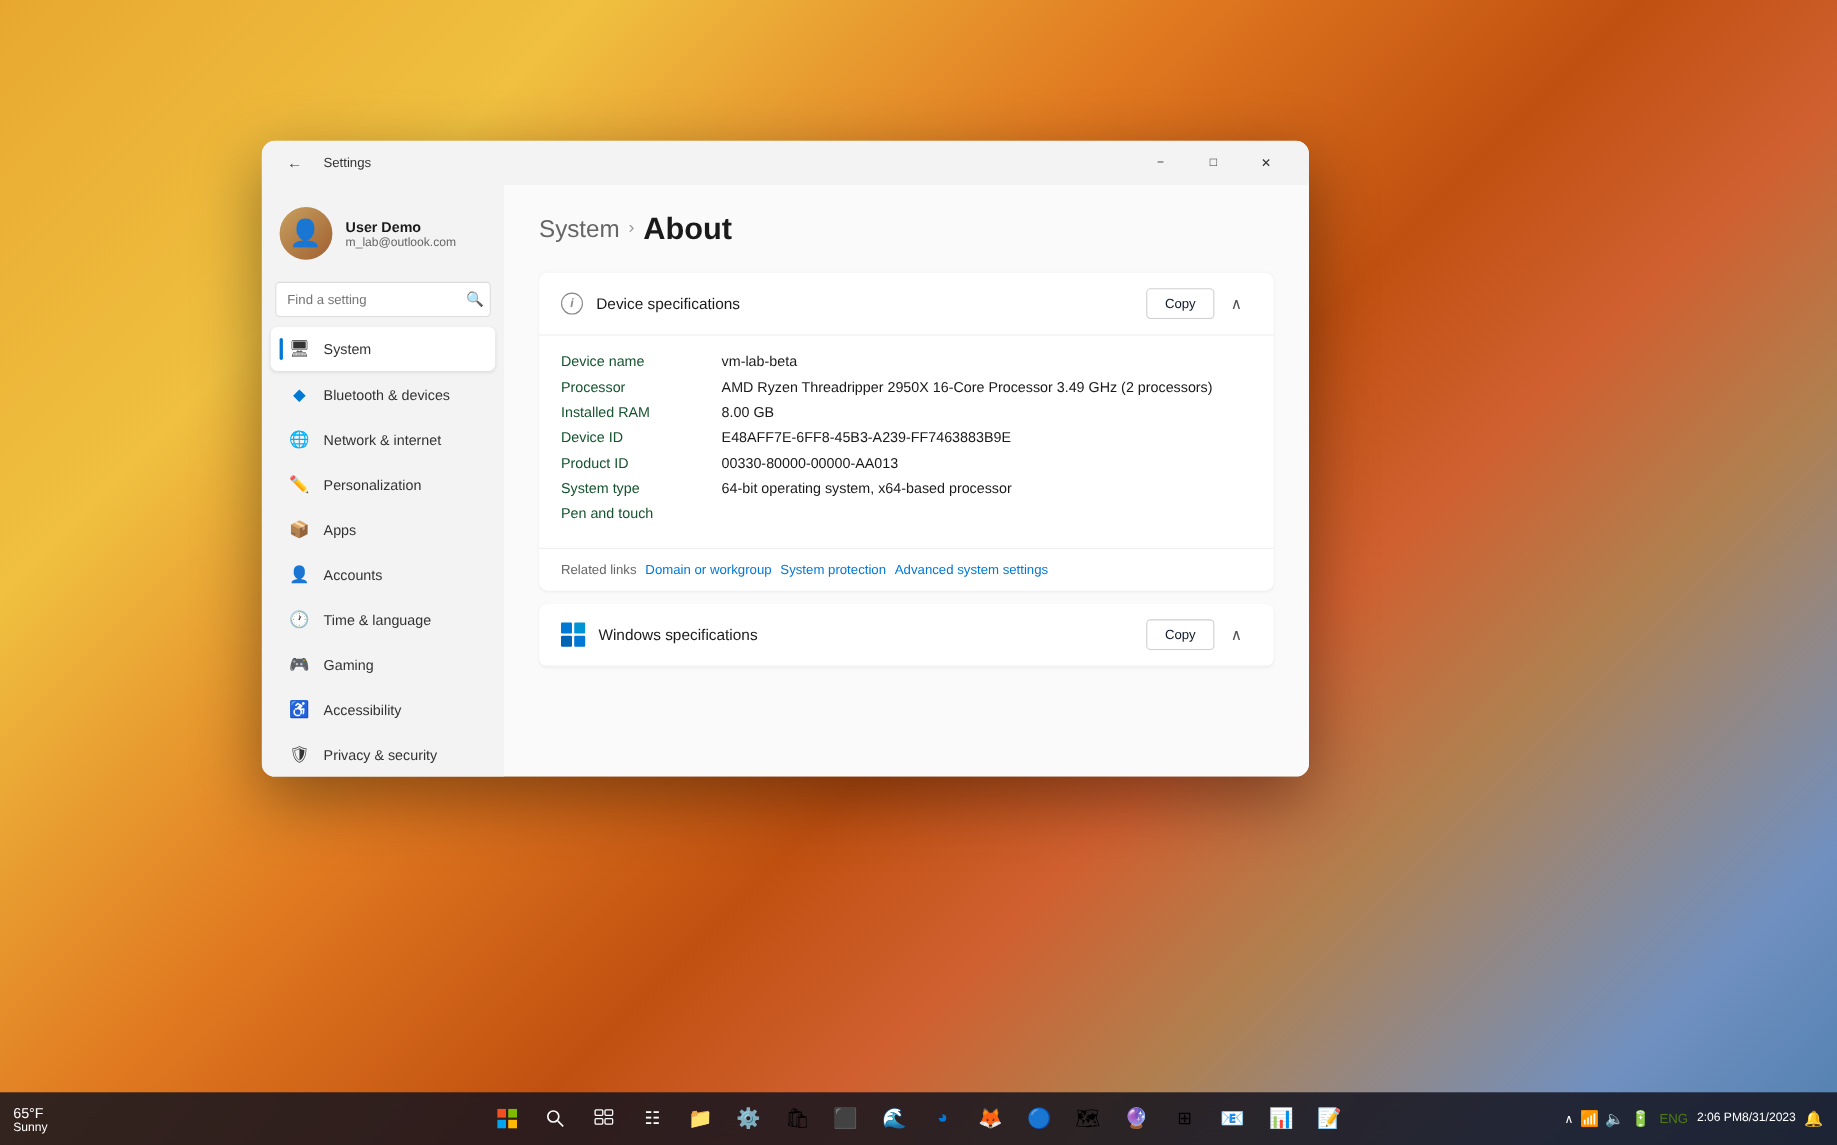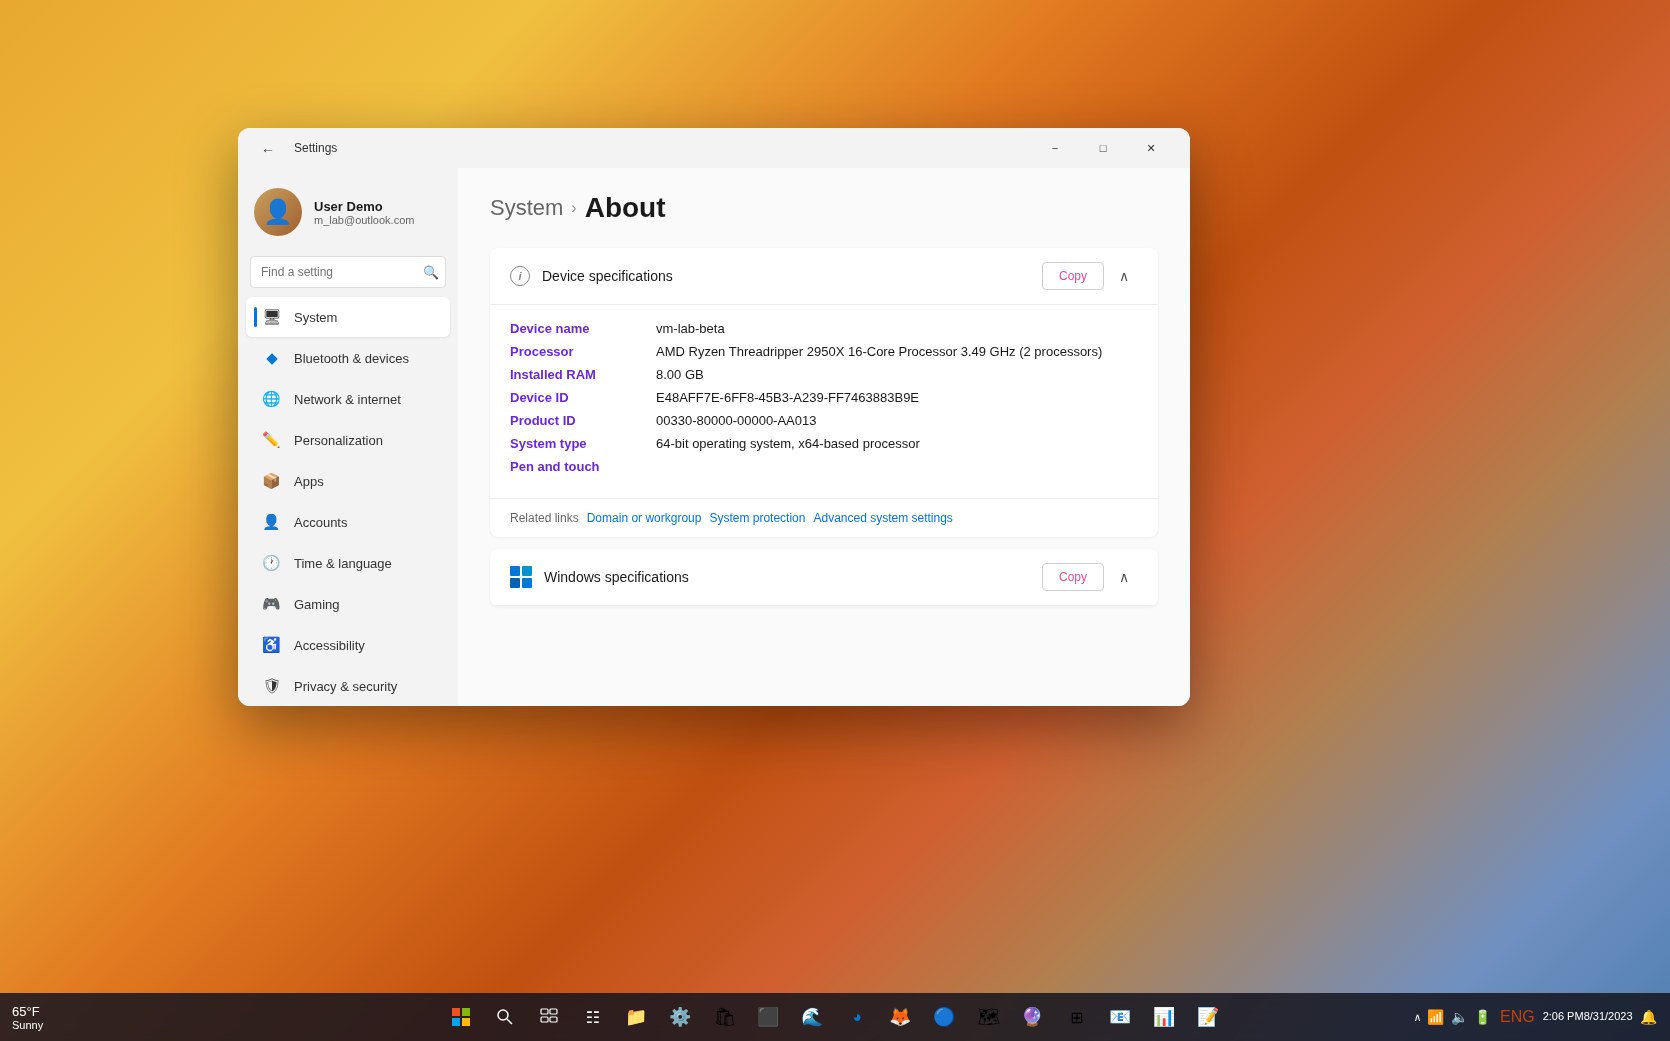--- a/index.html
+++ b/index.html
@@ -366,21 +366,21 @@
       font-weight: 600;
     }
 
     .copy-btn {
       padding: 6px 16px;
       background: white;
       border: 1px solid #d0d0d0;
       border-radius: 4px;
       font-size: 12px;
       cursor: pointer;
-      color: #ec4899;
+      color: #0f172a;
       display: flex;
       align-items: center;
       gap: 6px;
     }
 
     .collapse-btn {
       width: 28px;
       height: 28px;
       background: none;
       border: none;
@@ -398,23 +398,22 @@
 
     .spec-row {
       display: flex;
       gap: 16px;
       margin-bottom: 8px;
       font-size: 13px;
     }
 
     .spec-label {
       width: 130px;
-      color: #6d28d9;
+      color: #14532d;
       flex-shrink: 0;
-      font-weight: bold;
     }
 
     .spec-value {
       color: #1a1a1a;
       flex: 1;
     }
 
     
     .related-links {
       padding: 12px 20px;
@@ -656,20 +655,20 @@
     <div class="taskbar-icon" style="font-size:18px;">📝</div>
   </div>
 
   <div class="taskbar-right">
     <div class="system-tray">
       <span style="color:white;font-size:11px;">∧</span>
       <span style="color:white;font-size:14px;">📶</span>
       <span style="color:white;font-size:14px;">🔈</span>
       <span style="color:white;font-size:14px;">🔋</span>
     </div>
-    <span style="color:#c2410c;font-size:16px;">ENG</span>
+    <span style="color:#4d7c0f;font-size:12px;">ENG</span>
     <div class="taskbar-clock">
       <span>2:06 PM</span>
       <span>8/31/2023</span>
     </div>
     <span style="color:white;font-size:14px;">🔔</span>
   </div>
 </div>
 
 </body></html>

